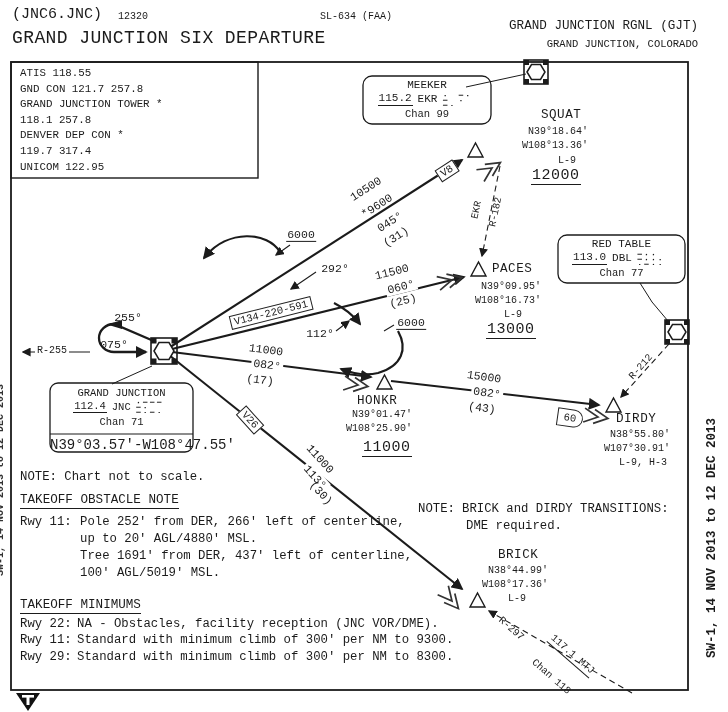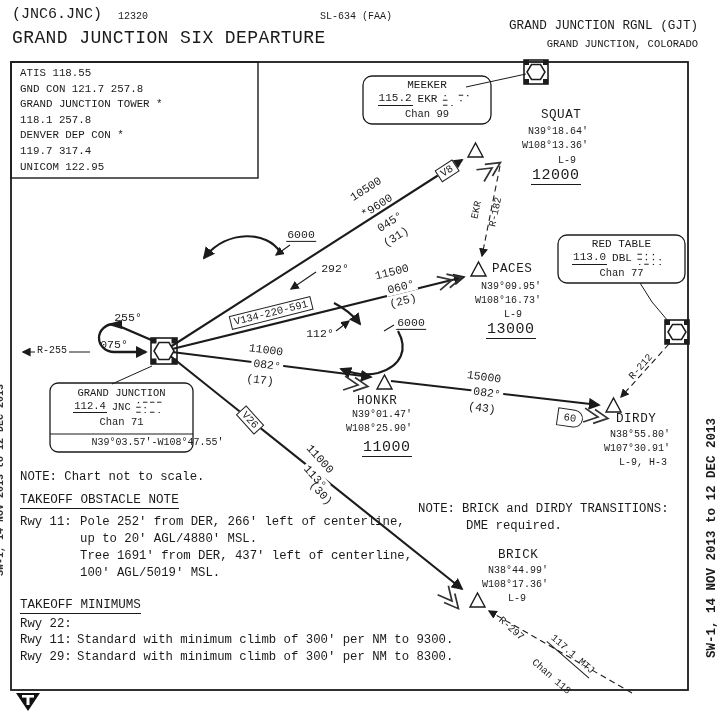--- a/index.html
+++ b/index.html
@@ -1,19 +1,19 @@
 <!DOCTYPE html>
 <html><head>
 <meta charset="utf-8">
 <style>
   html,body{margin:0;padding:0;background:#fff;}
   .page{position:relative;width:728px;height:712px;background:#fff;overflow:hidden;
         font-family:Liberation Mono, monospace;color:#1b1b1b;}
   .abs{position:absolute;white-space:nowrap;line-height:1.15;}
-  .fs9{font-size:10px;margin-left:36px;} .fs10{font-size:10px;} .fs105{font-size:10.5px;}
+  .fs9{font-size:14px;} .fs10{font-size:10px;} .fs105{font-size:10.5px;}
   .fs11{font-size:11px;} .fs115{font-size:11.5px;}
   .fs125{font-size:12.6px;} .fs135{font-size:15px;} .fs15{font-size:15px;}
   .fs18{font-size:18px;letter-spacing:.4px;}
   .und{border-bottom:1.2px solid #1b1b1b;padding:0 1px 0 1px;}
   .bg{background:#fff;padding:0 2px;}
   .awbox{border:1.2px solid #222;background:#fff;padding:0 3px;font-size:10.5px;}
   .dbox{border:1.2px solid #222;background:#fff;border-radius:0 9px 9px 0;
         width:24px;height:16px;text-align:center;font-size:10.5px;line-height:16px;}
   .navname{text-align:center;}
   .freqrow{display:flex;justify-content:center;align-items:flex-end;gap:5px;}
@@ -262,20 +262,21 @@
   <div class="abs noterow" style="left:20px;top:515px;">Rwy 11:</div>
   <div class="abs noterow" style="left:80px;top:515px;">Pole 252' from DER, 266' left of centerline,</div>
   <div class="abs noterow" style="left:80px;top:532px;">up to 20' AGL/4880' MSL.</div>
   <div class="abs noterow" style="left:80px;top:549px;">Tree 1691' from DER, 437' left of centerline,</div>
   <div class="abs noterow" style="left:80px;top:566px;">100' AGL/5019' MSL.</div>
 
   <div class="abs fs125 hdr-underline" style="left:20px;top:598px;">TAKEOFF MINIMUMS</div>
   <div class="abs" style="left:20px;top:616px;">
     <div class="minrow">
       <span class="rw">Rwy 22:</span>
+      <span>NA - Obstacles, facility reception (JNC VOR/DME).</span>
     </div>
     <div class="minrow">
       <span class="rw">Rwy 11:</span>
       <span>Standard with minimum climb of 300' per NM to 9300.</span>
     </div>
     <div class="minrow">
       <span class="rw">Rwy 29:</span>
       <span>Standard with minimum climb of 300' per NM to 8300.</span>
     </div>
   </div>

